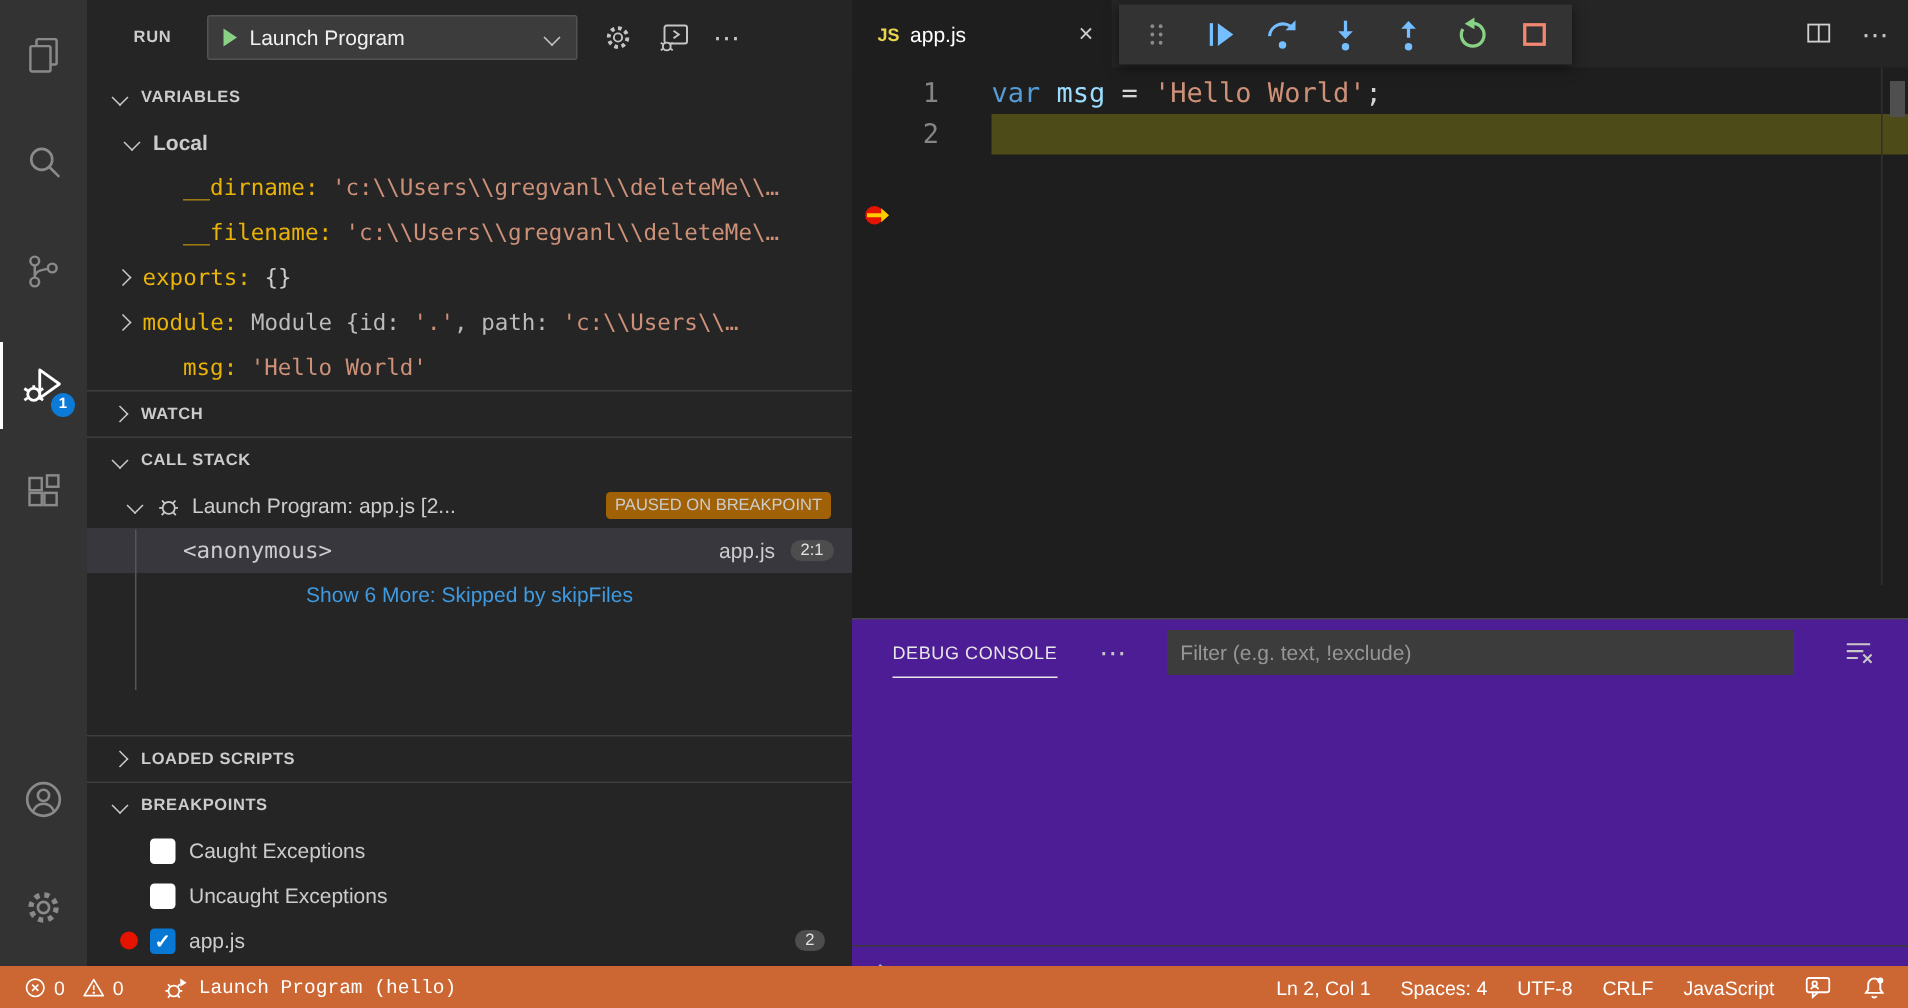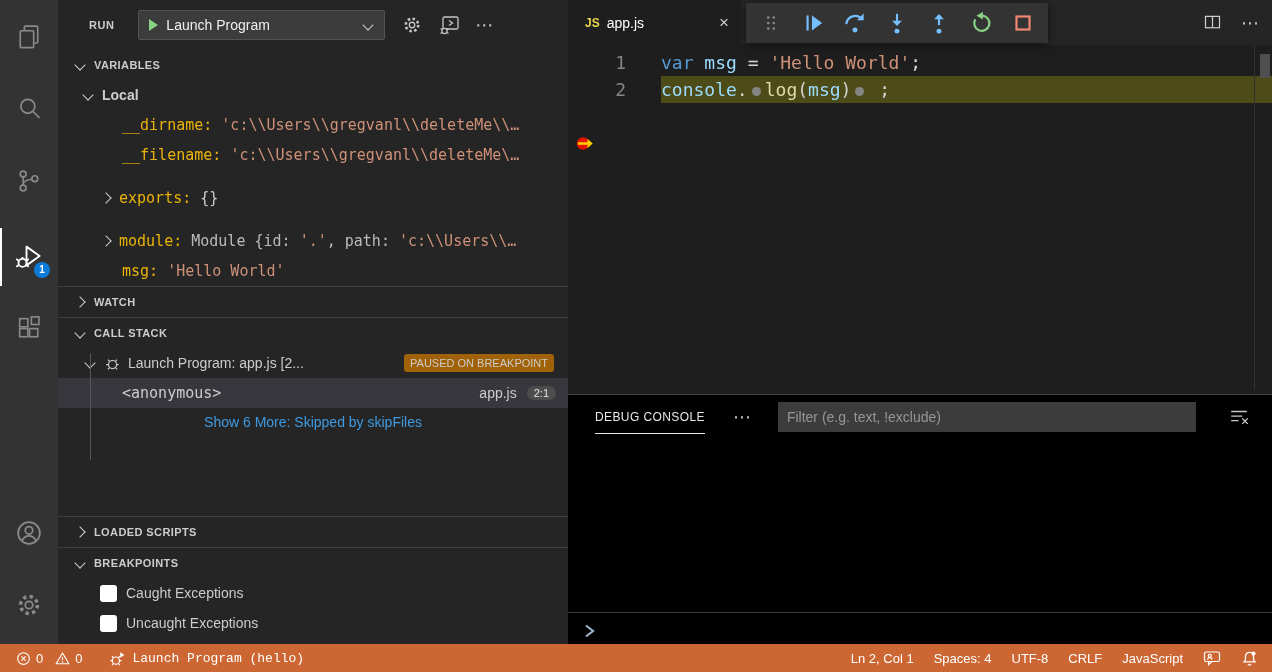--- a/index.html
+++ b/index.html
@@ -32,21 +32,21 @@
   .sec-header.bordered{border-top:1px solid #3e3e42;height:31px;}
   .sec-title{font-size:11px;font-weight:bold;letter-spacing:.4px;color:#cccccc;margin-left:10px;}
   .tree-row{height:30px;display:flex;align-items:center;box-sizing:border-box;font-family:"DejaVu Sans Mono",monospace;font-size:15px;}
   .mono-name{color:#eab308;}
   .mono-str{color:#ce9178;}
   .mono-gray{color:#bbbbbb;}
   .mono-plain{color:#cccccc;}
   .row-scope{padding-left:26px;font-family:"Liberation Sans",sans-serif;font-size:14px;font-weight:bold;color:#cccccc;text-align:center;}
   .row-scope .chev{margin-right:10px;}
   .row-var{padding-left:64px;white-space:pre;overflow:hidden;}
-  .row-exp{padding-left:44px;white-space:pre;overflow:hidden;margin-top:13px;}
+  .row-exp{padding-left:20px;white-space:pre;overflow:hidden;}
   .row-exp .chev{margin-right:9px;}
   .session-row{padding-left:28px;font-family:"Liberation Sans",sans-serif;font-size:14px;color:#cccccc;}
   .session-row .chev{margin-right:8px;}
   .bug-ic{margin:0 7px 0 2px;}
   .paused-badge{margin-left:auto;margin-right:14px;background:#a16207;border-radius:3px;padding:3px 6px;font-size:11px;color:#cccccc;white-space:nowrap;}
   .frame-row{padding-left:64px;background:#37373d;color:#cccccc;}
   .frame-right{margin-left:auto;display:flex;align-items:center;padding-right:12px;font-family:"Liberation Sans",sans-serif;font-size:14px;}
   .pill{margin-left:10px;background:#4d4d4d;color:#e4e4e4;border-radius:10px;padding:1px 7px;font-size:11px;font-family:"Liberation Sans",sans-serif;}
   .skip-row{height:28px;display:flex;align-items:center;justify-content:center;font-size:14px;color:#3f9ae0;cursor:pointer;}
   .spacer{height:80px;}
@@ -81,21 +81,21 @@
   .tok-var{color:#9cdcfe;}
   .tok-op{color:#d4d4d4;}
   .tok-str{color:#ce9178;}
   .tok-fn{color:#dcdcaa;}
   .inline-dot{display:inline-block;width:9px;height:9px;border-radius:50%;background:#848484;margin:0 4px;vertical-align:middle;}
   .bp-gutter-icon{position:absolute;left:6px;top:5px;z-index:2;}
   .ed-scroll{position:absolute;right:2px;top:54px;width:10px;height:24px;background:#4f4f4f;cursor:pointer;}
   .ed-divider{position:absolute;left:685px;top:45px;bottom:0;width:1px;background:#303030;}
 
   
-  .panel{position:absolute;left:568px;top:394px;width:704px;height:254px;background:#000000;border-top:1px solid #464646;box-sizing:border-box;}
+  .panel{position:absolute;left:568px;top:412px;width:704px;height:254px;background:#4c1d95;border-top:1px solid #464646;box-sizing:border-box;}
   .panel-header{height:44px;display:flex;align-items:center;padding-left:27px;box-sizing:border-box;}
   .panel-tab{font-size:12px;letter-spacing:.4px;color:#e7e7e7;padding-bottom:9px;border-bottom:1px solid #e7e7e7;margin-top:9px;cursor:pointer;}
   .panel-more{margin-left:28px;}
   .filter-input{margin-left:26px;width:418px;height:30px;background:#3c3c3c;border:none;outline:none;color:#cccccc;
                 font-size:14px;padding:0 9px;box-sizing:border-box;font-family:"Liberation Sans",sans-serif;}
   .filter-input::placeholder{color:#969696;}
   .clear-btn{margin-left:auto;margin-right:22px;cursor:pointer;}
   .console-out{margin:8px 0 0 42px;font-family:"DejaVu Sans Mono",monospace;font-size:16px;color:#d5a600;white-space:pre;}
   .console-link{text-decoration:underline;cursor:pointer;color:#d5a600;}
   .console-input-row{position:absolute;left:0;right:0;bottom:0;height:36px;border-top:1px solid #3a3a3a;display:flex;align-items:center;padding-left:15px;box-sizing:border-box;cursor:text;}
@@ -354,21 +354,21 @@
       </div>
       <div class="code-line">
         <div class="hl"></div>
         <span class="bp-gutter-icon">
           <svg width="23" height="17" viewBox="0 0 23 17">
             <circle cx="8" cy="8.5" r="6.2" fill="#e51400"></circle>
             <path d="M3 8.5h11" stroke="#ffcc00" stroke-width="2.6"></path>
             <path d="M12.5 3.8l5.2 4.7-5.2 4.7z" fill="#ffcc00"></path>
           </svg>
         </span>
-        <span class="gut">2</span><span class="gut-gap"></span><span class="code-txt"><span class="tok-var">console</span><span class="tok-op">.</span><span class="inline-dot"></span><span class="tok-fn">log</span><span class="tok-op">(</span><span class="tok-var">msg</span><span class="tok-op">)</span><span class="inline-dot"></span><span class="tok-op"> ;</span></span>
+        <span class="gut">2</span><span class="gut-gap"></span>
       </div>
     </div>
     <div class="ed-divider"></div>
     <div class="ed-scroll"></div>
   </div>
 
   <div class="panel">
     <div class="panel-header">
       <span class="panel-tab">DEBUG CONSOLE</span>
       <span class="more-dots panel-more">⋯</span>

